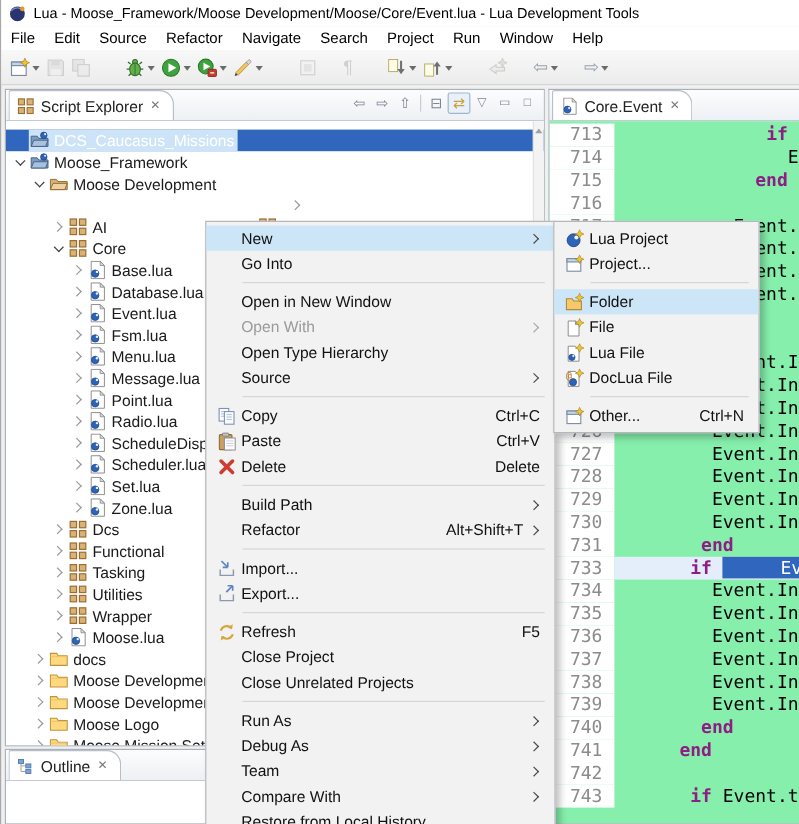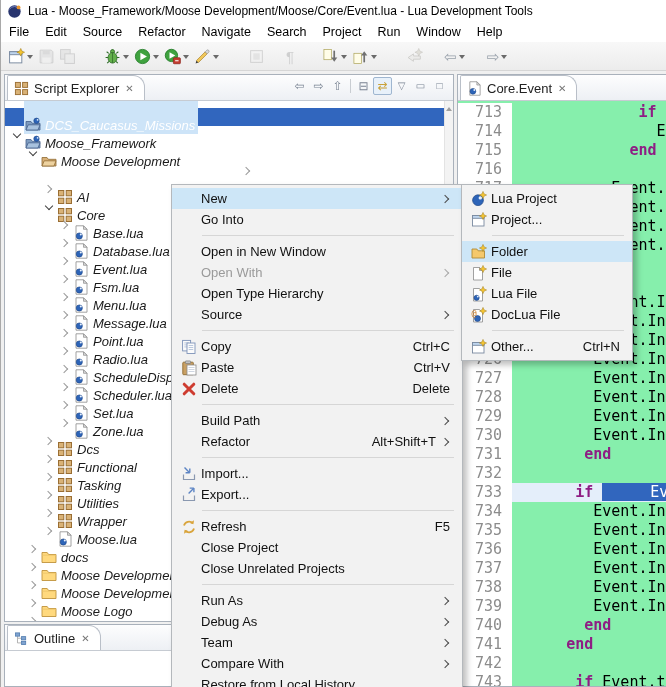--- a/index.html
+++ b/index.html
@@ -49,21 +49,21 @@
   .hsep { width:1px; height:14px; background:#C9CDD2; margin:0 3px; }
 
   
   .tbody { position:relative; overflow:hidden; flex:1; background:#FFF; padding-top:7px; }
   .trow { display:flex; align-items:center; height:18px; font-size:13px; color:#1A1A1A; white-space:nowrap; }
   .exp { width:15px; height:18px; flex:none; display:inline-flex; align-items:center; justify-content:center; }
   .exp.c::before { content:""; width:5px; height:5px; border-right:1.3px solid #9A9A9A;
                    border-bottom:1.3px solid #9A9A9A; transform:rotate(-45deg); margin-left:-2px; }
   .exp.e::before { content:""; width:5px; height:5px; border-right:1.5px solid #404040;
                    border-bottom:1.5px solid #404040; transform:rotate(45deg); margin-top:-3px; }
-  .tsel-wrap { display:flex; align-items:center; padding:17px 3px 1px 1px;font-style:italic; }
+  .tsel-wrap { display:flex; align-items:center; padding:1px 3px 1px 1px; }
   .trow.sel .tsel-wrap { background:#CDE4F8; }
   .ticon { width:16px; height:16px; flex:none; margin-right:4px; }
   .vsb { position:absolute; top:0; right:0; bottom:0; width:9px; background:#F3F3F3; border-left:1px solid #E3E3E3; }
   .vsb::before { content:""; display:block; margin:3px auto 0; width:0; height:0;
                  border:3px solid transparent; border-bottom:4px solid #A0A0A0; }
 
   
   .codebody { flex:1; overflow:hidden; background:#86efac; padding-top:2px; }
   .cline { display:flex; height:19px; font-family:"DejaVu Sans Mono", monospace; font-size:15px;
            line-height:19px; white-space:pre; }
@@ -763,24 +763,20 @@
           <span class="ctext">         Event.IniGroupName = Event.IniDCSGroupName</span>
         </div>
         <div class="cline">
           <span class="ln">730</span>
           <span class="ctext">         Event.IniGroup = GROUP:FindByName( Event.IniGroupName )</span>
         </div>
         <div class="cline">
           <span class="ln">731</span>
           <span class="ctext">        <span class="kw">end</span></span>
         </div>
-        <div class="cline">
-          <span class="ln">732</span>
-          <span class="ctext"></span>
-        </div>
         <div class="cline cur">
           <span class="ln">733</span>
           <span class="ctext">       <span class="kw">if</span> <span class="sel">Event.</span>target </span>
         </div>
         <div class="cline">
           <span class="ln">734</span>
           <span class="ctext">         Event.IniDCSUnit = Event.target</span>
         </div>
         <div class="cline">
           <span class="ln">735</span>

